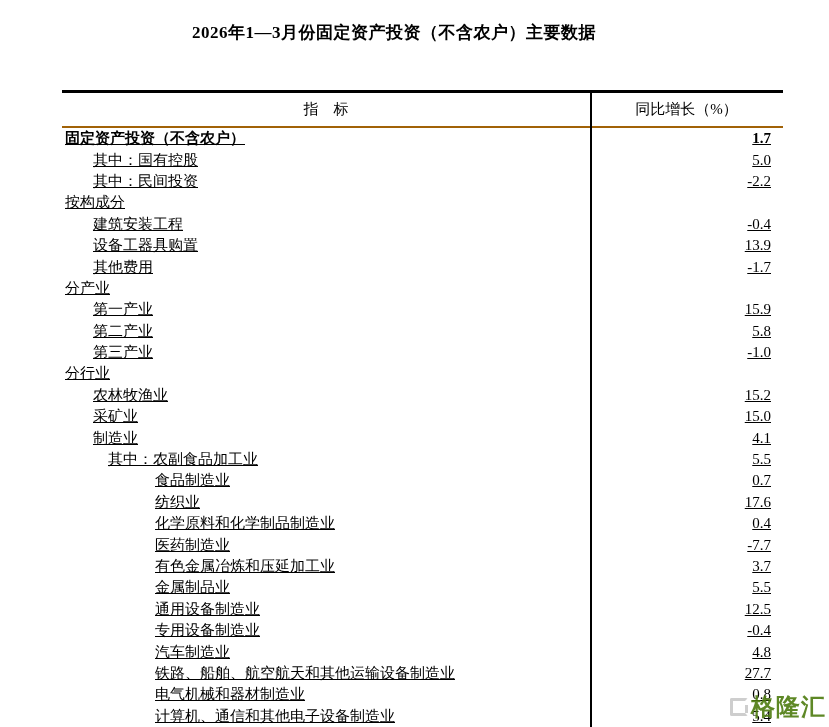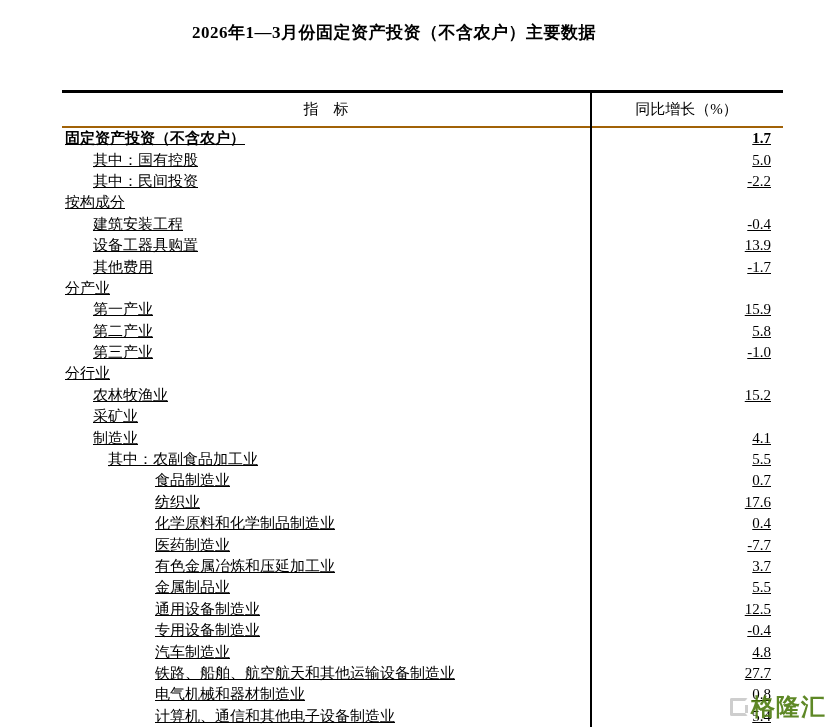--- a/index.html
+++ b/index.html
@@ -168,20 +168,21 @@
       <div class="row indent-0">
         <div class="cell-label">分行业</div>
         <div class="cell-value"></div>
       </div>
       <div class="row indent-1">
         <div class="cell-label">农林牧渔业</div>
         <div class="cell-value">15.2</div>
       </div>
       <div class="row indent-1">
         <div class="cell-label">采矿业</div>
+        <div class="cell-value">15.0</div>
       </div>
       <div class="row indent-1">
         <div class="cell-label">制造业</div>
         <div class="cell-value">4.1</div>
       </div>
       <div class="row indent-2">
         <div class="cell-label">其中：农副食品加工业</div>
         <div class="cell-value">5.5</div>
       </div>
       <div class="row indent-3">

